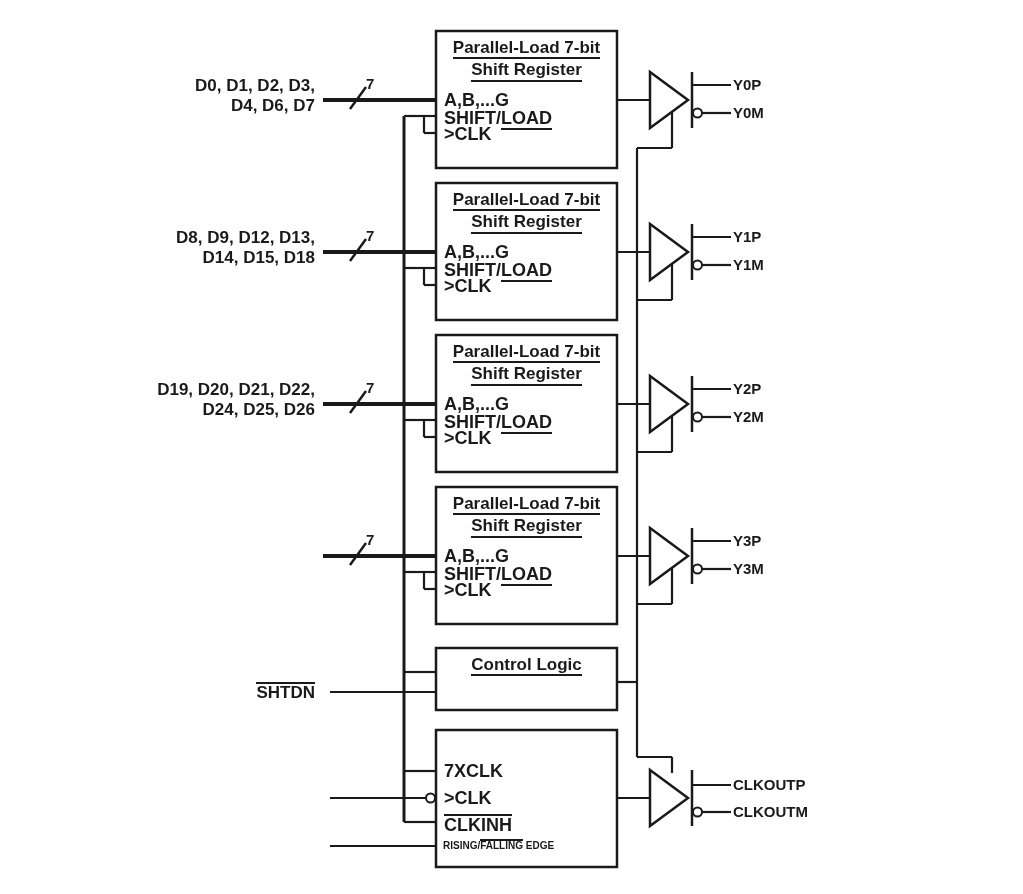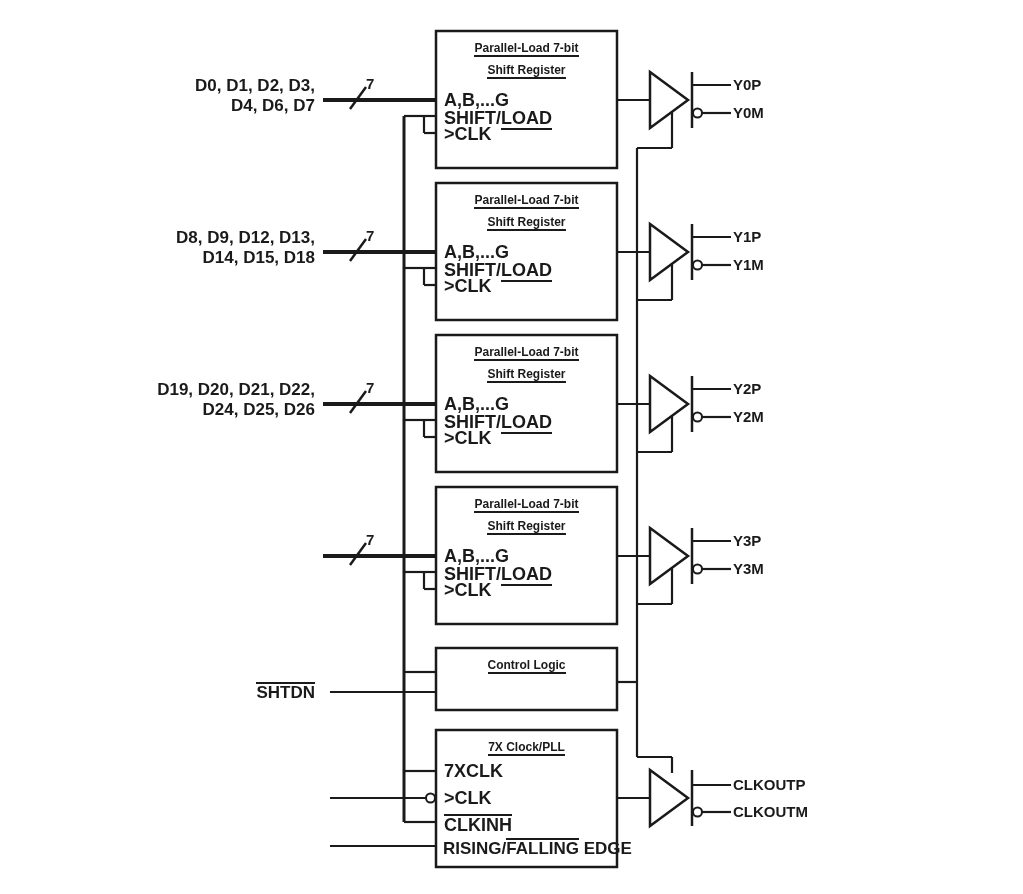--- a/index.html
+++ b/index.html
@@ -4,23 +4,23 @@
 <style>
   html,body{margin:0;padding:0;background:#fff;}
   #stage{
     position:relative;width:1023px;height:894px;background:#fff;
     font-family:"Liberation Sans","DejaVu Sans",sans-serif;color:#1a1a1a;overflow:hidden;
   }
   #wires{position:absolute;left:0;top:0;}
   .lbl{position:absolute;font-weight:bold;white-space:nowrap;}
   .in-lbl{left:95px;width:220px;text-align:right;font-size:17px;line-height:20px;}
   .bus7{font-size:15px;line-height:15px;}
-  .title{left:440px;width:173px;text-align:center;font-size:12px;line-height:22px;}
+  .title{left:440px;width:173px;text-align:center;font-size:17px;line-height:22px;}
   .pin{left:444px;font-size:18px;line-height:16px;}
-  .pin-wide{left:443px;font-size:17px;line-height:16px;}
+  .pin-wide{left:443px;font-size:10px;line-height:16px;}
   .out-lbl{left:733px;font-size:15px;line-height:20px;}
   .unl{display:inline-block;border-bottom:2px solid currentColor;line-height:1.08;}
   .ovl{display:inline-block;border-top:2px solid currentColor;line-height:1.08;}
 </style>
 </head>
 <body>
 
 <div id="stage">
 
   <svg id="wires" width="1023" height="894" viewBox="0 0 1023 894" fill="none" stroke="#1a1a1a">
@@ -158,21 +158,20 @@
   <div class="lbl title" style="top:493px"><span class="unl">Parallel-Load 7-bit</span><br><span class="unl">Shift Register</span></div>
   <div class="lbl pin" style="top:548px">A,B,...G</div>
   <div class="lbl pin" style="top:565px"><span>SHIFT/</span><span class="unl">LOAD</span></div>
   <div class="lbl pin" style="top:582px">&gt;CLK</div>
   <div class="lbl out-lbl" style="top:531px">Y3P</div>
   <div class="lbl out-lbl" style="top:559px">Y3M</div>
 
   <div class="lbl in-lbl" style="top:682px"><span class="ovl">SHTDN</span></div>
   <div class="lbl title" style="top:654px"><span class="unl">Control Logic</span></div>
 
-  <div class="lbl title" style="top:736px"><span class="unl">7X Clock/PLL</span></div>
   <div class="lbl pin" style="top:763px">7XCLK</div>
   <div class="lbl pin" style="top:790px">&gt;CLK</div>
   <div class="lbl pin" style="top:814px"><span class="ovl">CLKINH</span></div>
   <div class="lbl pin-wide" style="top:838px"><span>RISING/</span><span class="ovl">FALLING</span><span> EDGE</span></div>
 
   <div class="lbl out-lbl" style="top:775px">CLKOUTP</div>
   <div class="lbl out-lbl" style="top:802px">CLKOUTM</div>
 
 </div>
 

